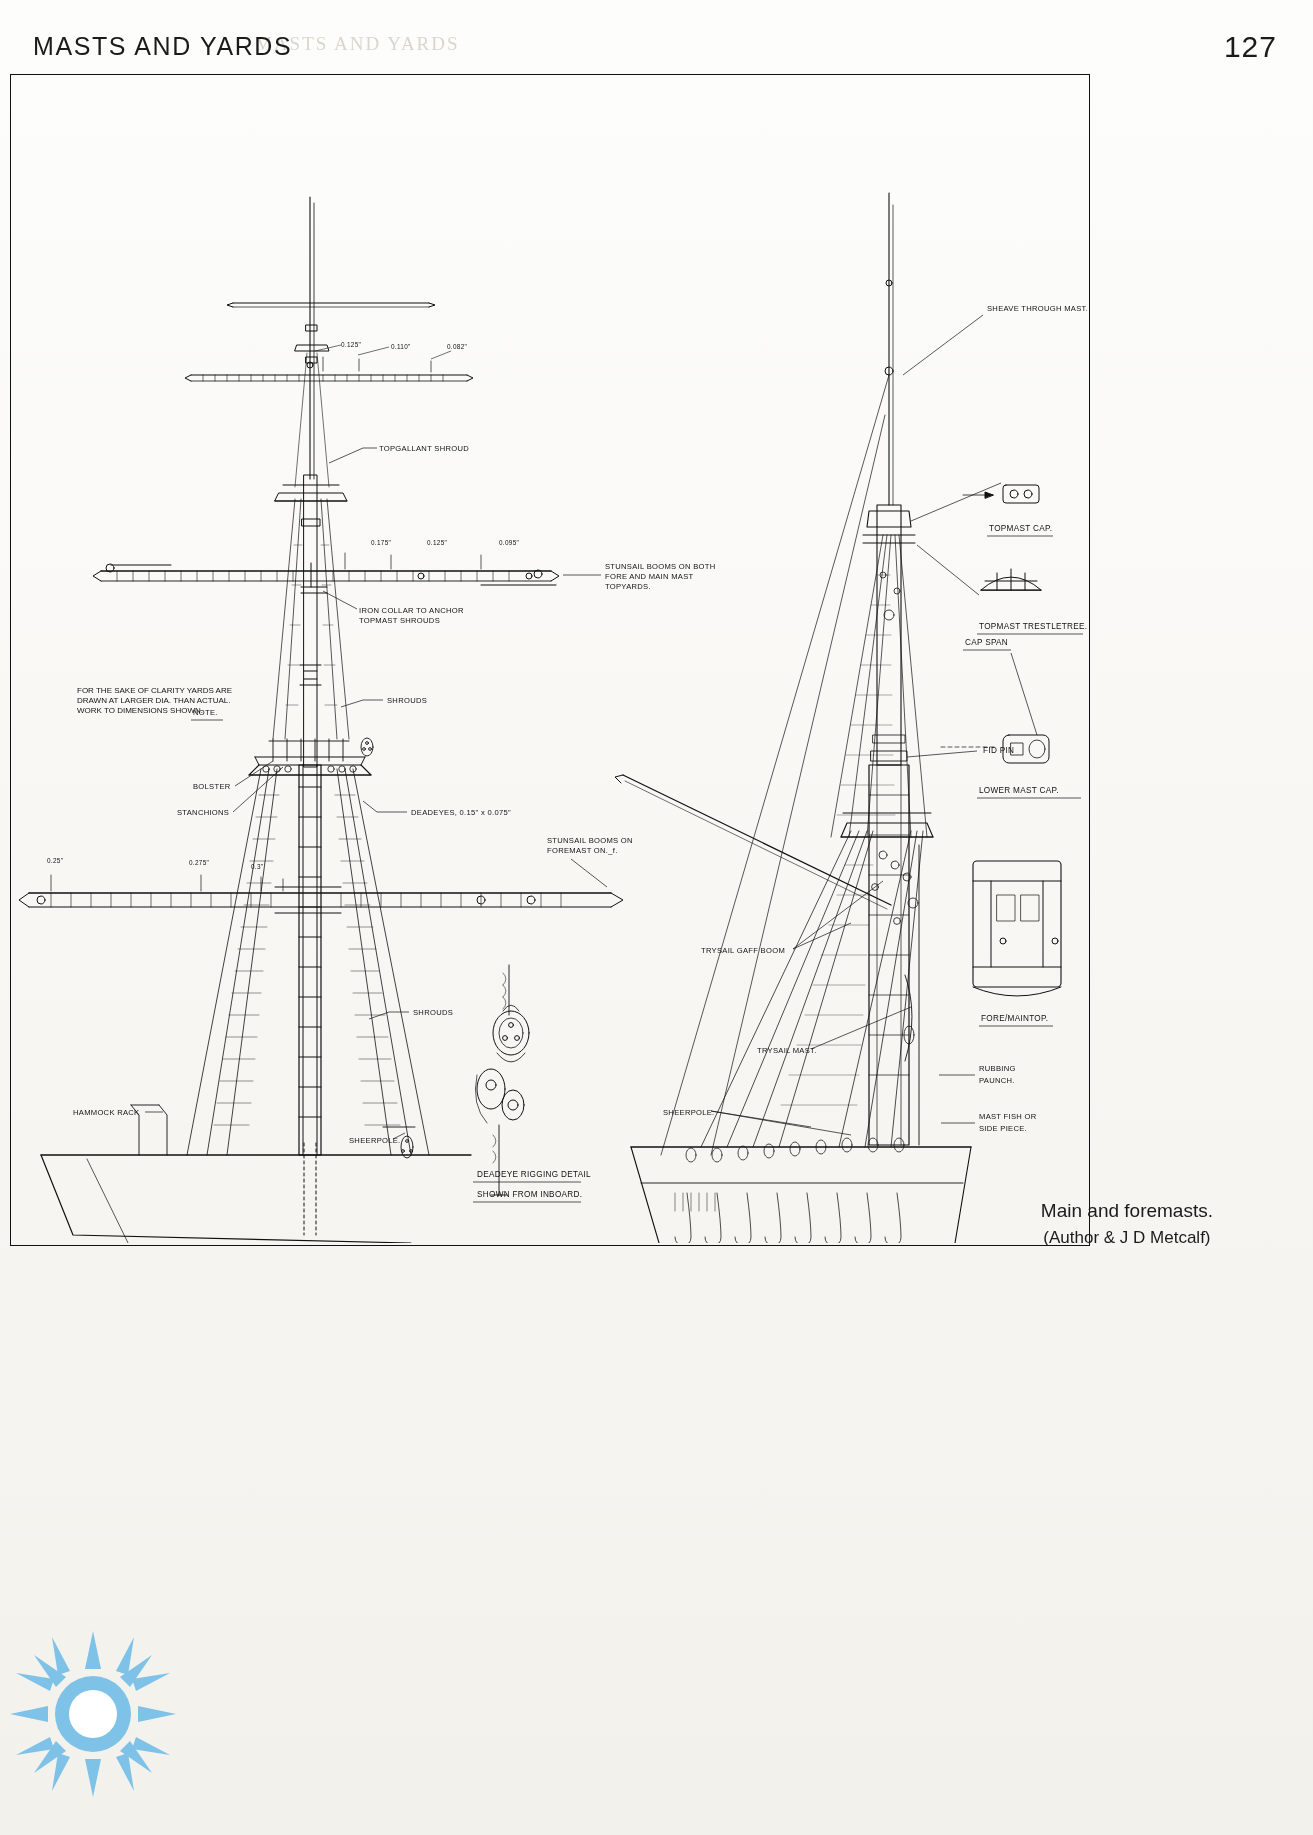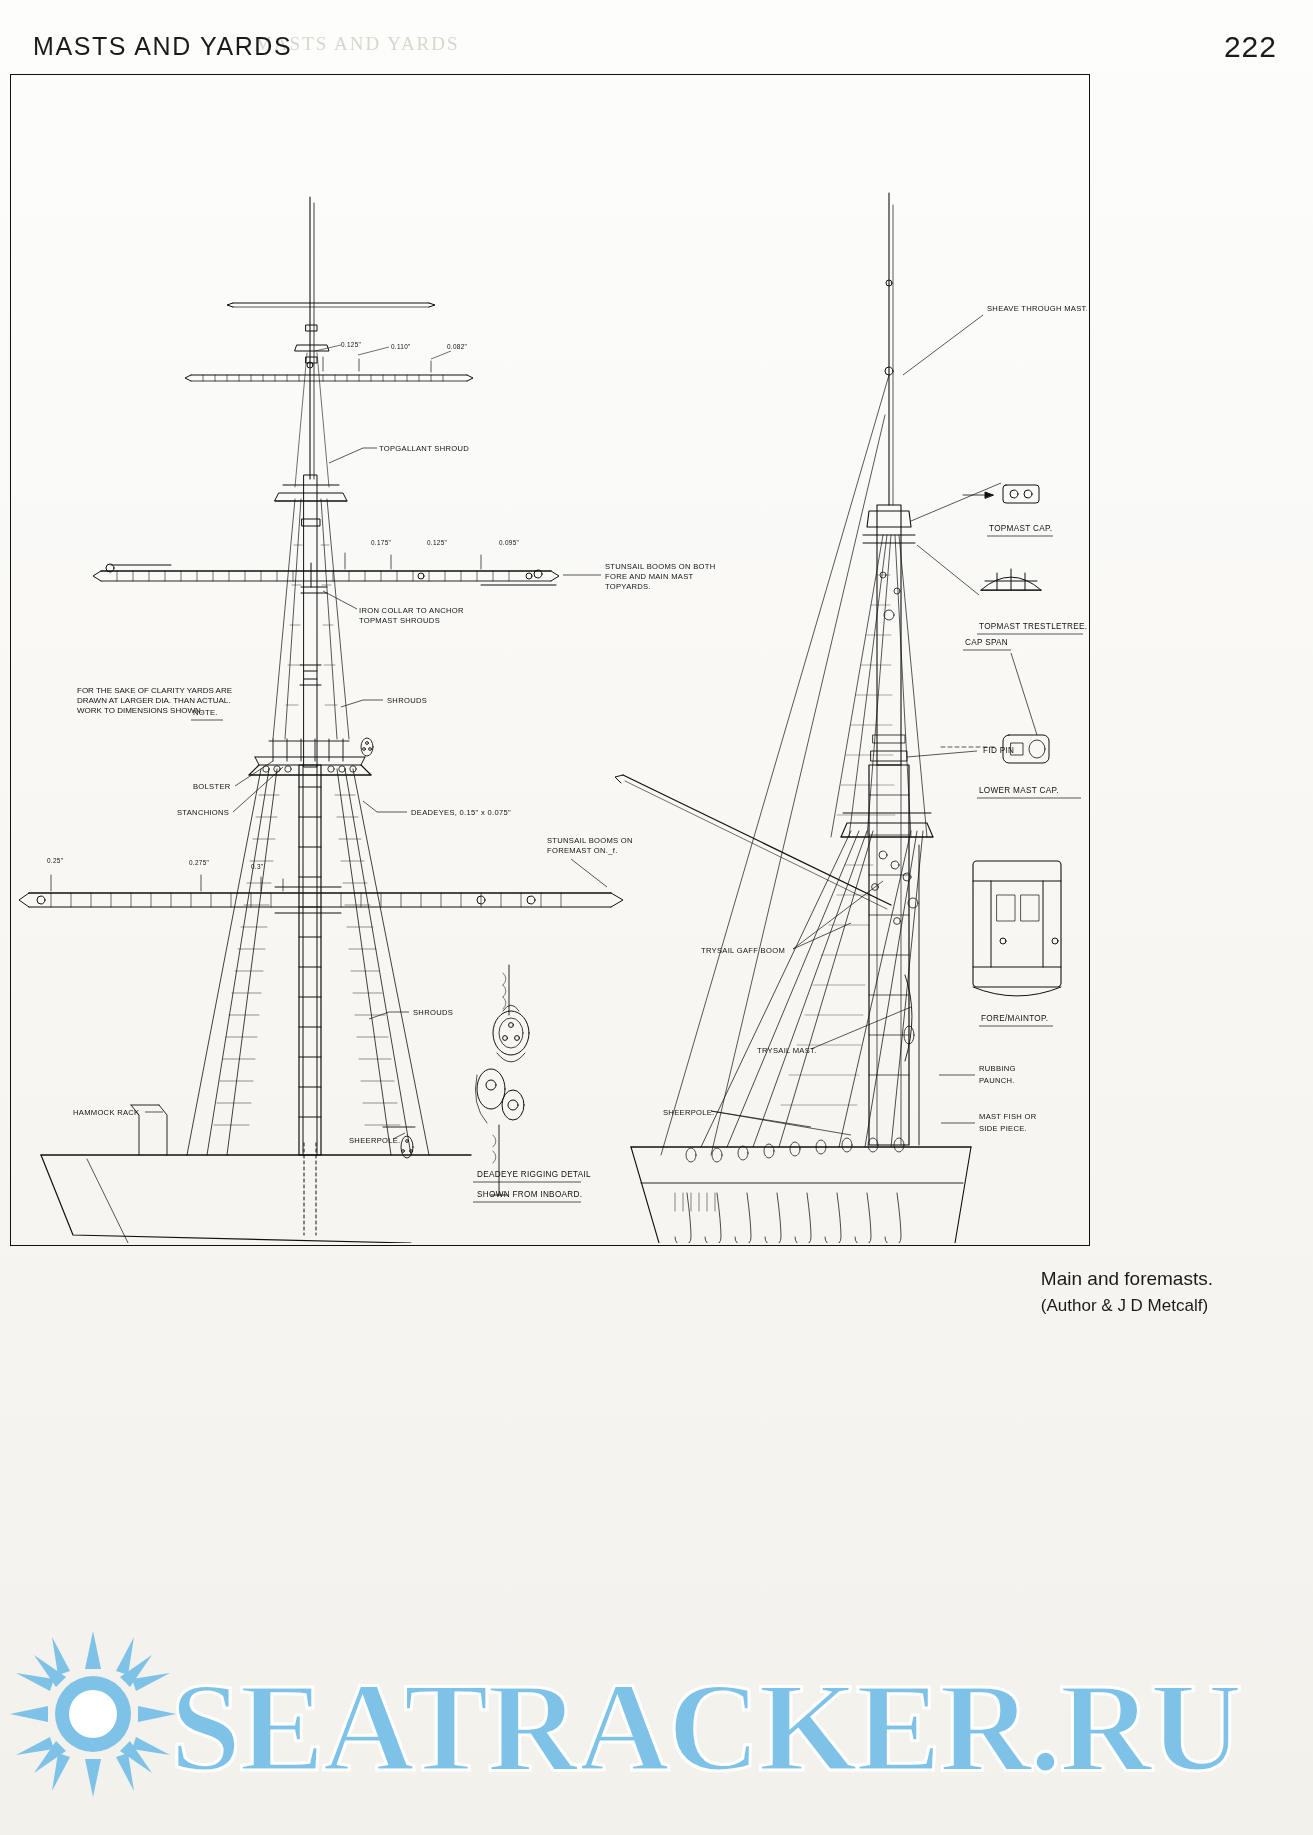--- a/index.html
+++ b/index.html
@@ -21,21 +21,21 @@
   .bleed{
     position:absolute;color:#cfcabf;font-size:13px;line-height:20px;
     font-family:"Liberation Serif", serif;opacity:.75;pointer-events:none;
   }
   .bleed.top{left:255px;top:22px;font-size:19px;letter-spacing:2px;}
   .plate{
     position:absolute;left:10px;top:74px;width:1078px;height:1170px;
     border:1.6px solid #111;background:transparent;
   }
   .caption{
-    position:absolute;right:100px;top:1265px;text-align:left;
+    position:absolute;right:100px;top:1197px;text-align:center;
     font-size:19px;color:#1b1b1b;line-height:27px;
     font-family:"Liberation Sans", sans-serif;
   }
   .caption .sub{font-size:17px;}
   svg{display:block;}
   .lbl{font-family:"Liberation Sans", sans-serif;font-size:7.6px;fill:#111;letter-spacing:.3px;}
   .lbl.b{font-size:8.2px;}
   .lbl.dim{font-size:6.4px;}
   .note-t{font-family:"Liberation Sans", sans-serif;font-size:8px;fill:#111;}
   
@@ -50,21 +50,21 @@
   }
   .sun{position:absolute;left:8px;bottom:36px;width:170px;height:170px;}
   .bleed-block{position:absolute;left:180px;top:1270px;width:250px;}
 </style>
 </head>
 <body>
 
 <div class="page-header">
   <div class="bleed top">MASTS AND YARDS</div>
   <div class="hdr-title">MASTS AND YARDS</div>
-  <div class="hdr-page">222</div>
+  <div class="hdr-page">127</div>
 </div>
 
 <div class="plate">
 
 <svg width="1076" height="1168" viewBox="0 0 1076 1168" xmlns="http://www.w3.org/2000/svg">
   <g fill="none" stroke="#111" stroke-width="1" stroke-linecap="round" stroke-linejoin="round">
 
   <g>
 
     <rect x="288" y="690" width="22" height="390" stroke-width="1.2"></rect>
@@ -709,14 +709,13 @@
         <polygon points="8,126 42,108 46,120"></polygon>
         <polygon points="162,126 128,108 124,120"></polygon>
         <polygon points="8,44 42,62 46,50"></polygon>
         <polygon points="162,44 128,62 124,50"></polygon>
         <polygon points="44,162 62,128 50,124"></polygon>
         <polygon points="126,162 108,128 120,124"></polygon>
       </g>
       <circle cx="85" cy="85" r="24" fill="#ffffff"></circle>
     </g>
   </svg>
-  <div class="wm-text">SEATRACKER.RU</div>
 </div>
 
 </body></html>

